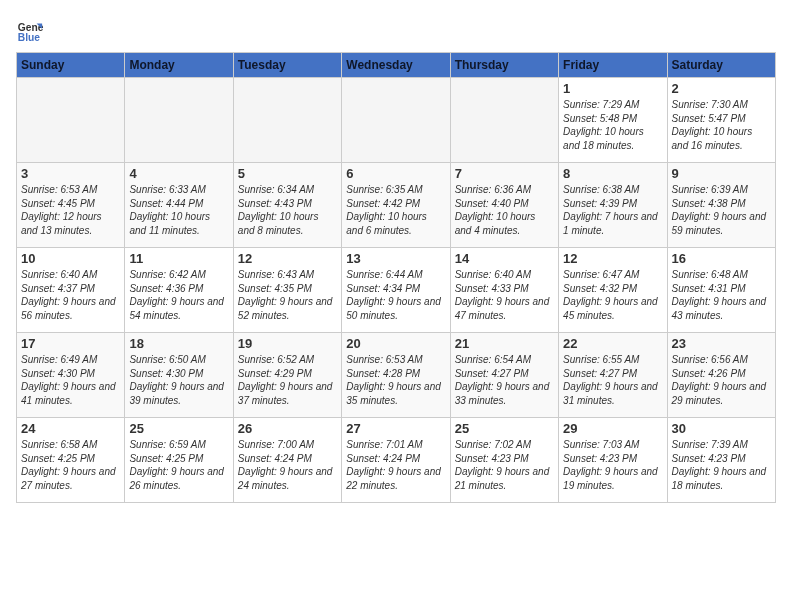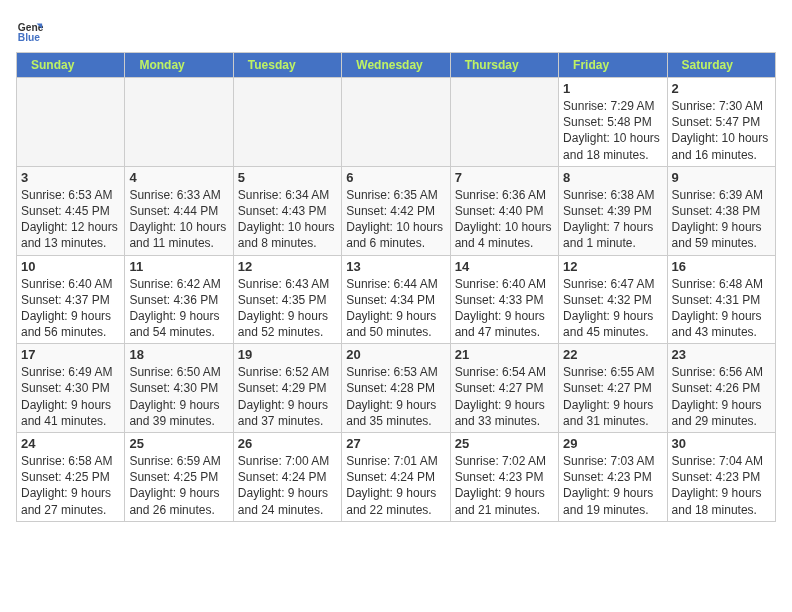--- a/index.html
+++ b/index.html
@@ -37,24 +37,24 @@
       font-size: 14px;
       color: #555;
     }
     table {
       width: 100%;
       border-collapse: collapse;
       table-layout: fixed;
     }
     th {
       background-color: #4472C4;
-      color: #bef264;
+      color: #0f172a;
       font-size: 12px;
       font-weight: bold;
-      padding: 5px 14px;
+      padding: 5px 4px;
       text-align: left;
       border: 1px solid #ccc;
     }
     td {
       border: 1px solid #ccc;
       vertical-align: top;
       padding: 3px 4px;
       font-size: 10px;
       color: #333;
       height: 85px;
@@ -67,21 +67,22 @@
       background: #f9f9f9;
     }
     .day-number {
       font-size: 13px;
       font-weight: bold;
       margin-bottom: 2px;
       display: block;
     }
     .day-info {
       line-height: 1.35;
-      font-size: 12px;
+      font-size: 10px;
+      font-style: italic;
     }
   </style>
 </head>
 <body>
 
 <div class="header-section">
   <div class="logo">
     <svg class="logo-icon" viewBox="0 0 30 30">
       <text x="2" y="16" font-size="11" font-weight="bold" fill="#333">General</text>
       <text x="2" y="27" font-size="11" font-weight="bold" fill="#4472C4">Blue</text>
@@ -349,20 +350,20 @@
           <span class="day-number">29</span>
           <div class="day-info">
             <div>Sunrise: 7:03 AM</div>
             <div>Sunset: 4:23 PM</div>
             <div>Daylight: 9 hours and 19 minutes.</div>
           </div>
         </td>
         <td>
           <span class="day-number">30</span>
           <div class="day-info">
-            <div>Sunrise: 7:04 AM</div>
+            <div>Sunrise: 7:39 AM</div>
             <div>Sunset: 4:23 PM</div>
             <div>Daylight: 9 hours and 18 minutes.</div>
           </div>
         </td>
       </tr>
     </tbody>
 </table>
 
 </body></html>

